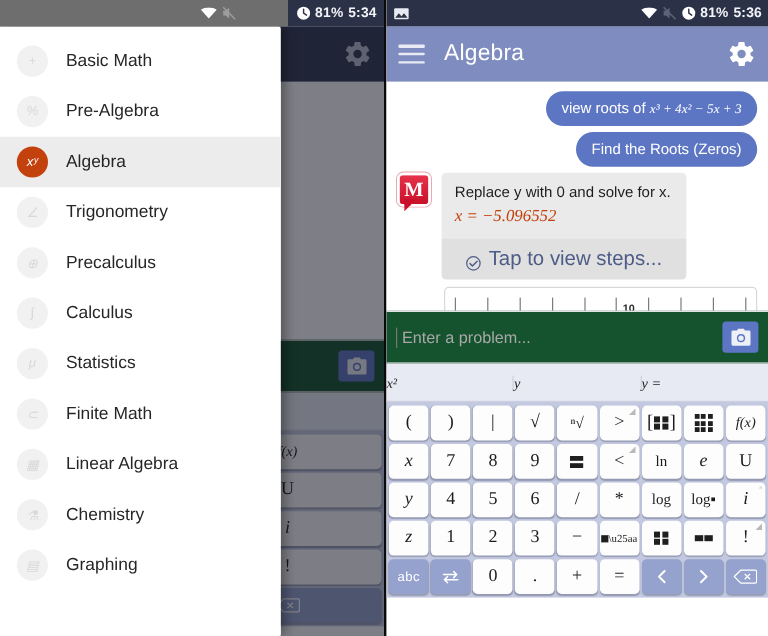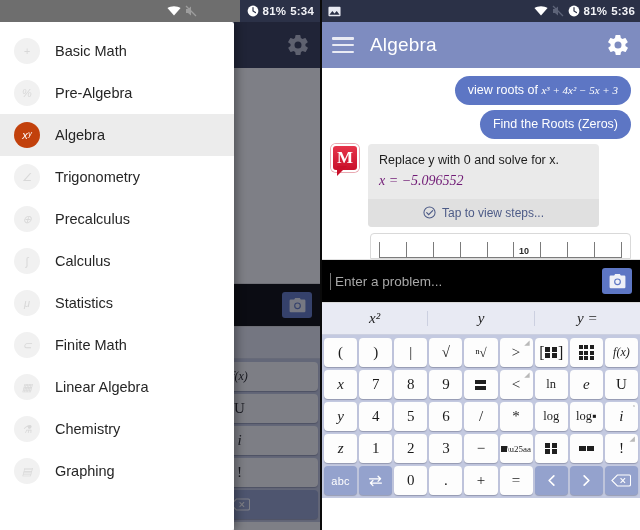--- a/index.html
+++ b/index.html
@@ -86,61 +86,61 @@
     border: 2px solid #fff; box-shadow: 0 0 0 1px #e9a9b2;
     display: flex; align-items: center; justify-content: center;
   }
   .logo span { color: #fff; font-size: 17px; font-weight: bold; font-family: "Liberation Serif", serif; line-height: 1; }
   .logo::after {
     content: ""; position: absolute; bottom: -6px; left: 4px;
     border-left: 5px solid #c9102a; border-top: 5px solid #c9102a;
     border-right: 5px solid transparent; border-bottom: 5px solid transparent;
   }
   .bot-card {
-    margin-left: 9px; background: #eaeaea; border-radius: 4px; width: 231px; overflow: hidden;
+    margin-left: 9px; background: #eaeaea; border-radius: 4px; width: 204px; overflow: hidden;
   }
   .bc-text { padding: 9px 11px 2px 11px; font-size: 12.5px; color: #1d1d1d; }
-  .bc-ans { padding: 4px 11px 10px 11px; font-size: 14px; color: #701a75; }
+  .bc-ans { padding: 4px 11px 10px 11px; font-size: 14px; color: #c2410c; }
   .bc-steps {
-    background: #e0e0e0; padding: 7px 11px; display: flex; align-items: flex-start;
-    justify-content: center; gap: 6px; font-size: 12px; color: #4d5b87; cursor: pointer;
+    background: #e0e0e0; padding: 7px 11px; display: flex; align-items: flex-end;
+    justify-content: center; gap: 6px; font-size: 17px; color: #4d5b87; cursor: pointer;
   }
   .bc-steps .chk { width: 13px; height: 13px; }
   .bc-steps .chk svg { display: block; }
 
   .table-peek {
     margin: 6px 9px 0 48px; background: #fff; border: 1px solid #d9d9d9;
     border-radius: 4px 4px 0 0; height: 26px; position: relative; overflow: hidden;
   }
   .tp-grid { position: absolute; left: 8px; right: 8px; bottom: 0; top: 8px; display: flex; }
   .tp-grid i { flex: 1; border-left: 1px solid #7b7b7b; border-bottom: 1px solid #7b7b7b; }
   .tp-grid i:last-child { border-right: 1px solid #7b7b7b; }
   .tp-mark { position: absolute; left: 148px; bottom: 2px; font-size: 9px; color: #2b2b2b; font-weight: bold; }
 
   
   .inputbar {
-    height: 44px; background: #000000; border-top: 1px solid #e1e1e1; border-bottom: 1px solid #dadada;
+    height: 44px; background: #14532d; border-top: 1px solid #e1e1e1; border-bottom: 1px solid #dadada;
     display: flex; align-items: center; padding: 0 8px; position: relative;
   }
   .inputbar .caret { width: 1px; height: 17px; background: #777; margin-right: 4px; }
   .inputbar .ph { flex: 1; font-size: 13.5px; color: #a8a8a8; }
   .cam {
     width: 30px; height: 26px; border-radius: 3px; background: #5d76c4;
     display: flex; align-items: center; justify-content: center; cursor: pointer;
   }
   .cam svg { display: block; }
 
   
   .suggest {
     height: 32px; background: #e8eaf3; display: flex; align-items: center;
     border-bottom: 1px solid #ccd0e0;
   }
   .suggest > div {
-    flex: 1; text-align: center; font-family: "Liberation Serif", serif;
-    font-size: 15px; font-style: italic; color: #1f1f1f; cursor: pointer;
+    flex: 1; text-align: left; font-family: "Liberation Serif", serif;
+    font-size: 12px; font-style: italic; color: #1f1f1f; cursor: pointer;
     border-right: 1px solid #ccd0e0; line-height: 1;
   }
   .suggest > div:last-child { border-right: none; }
 
   
   .kbd { background: #c3c9e0; padding: 3px 2px; }
   .krow { display: flex; gap: 2px; margin-bottom: 3px; }
   .krow:last-child { margin-bottom: 0; }
   .key {
     flex: 1; height: 29px; background: #fdfdfd; border-radius: 4px;

